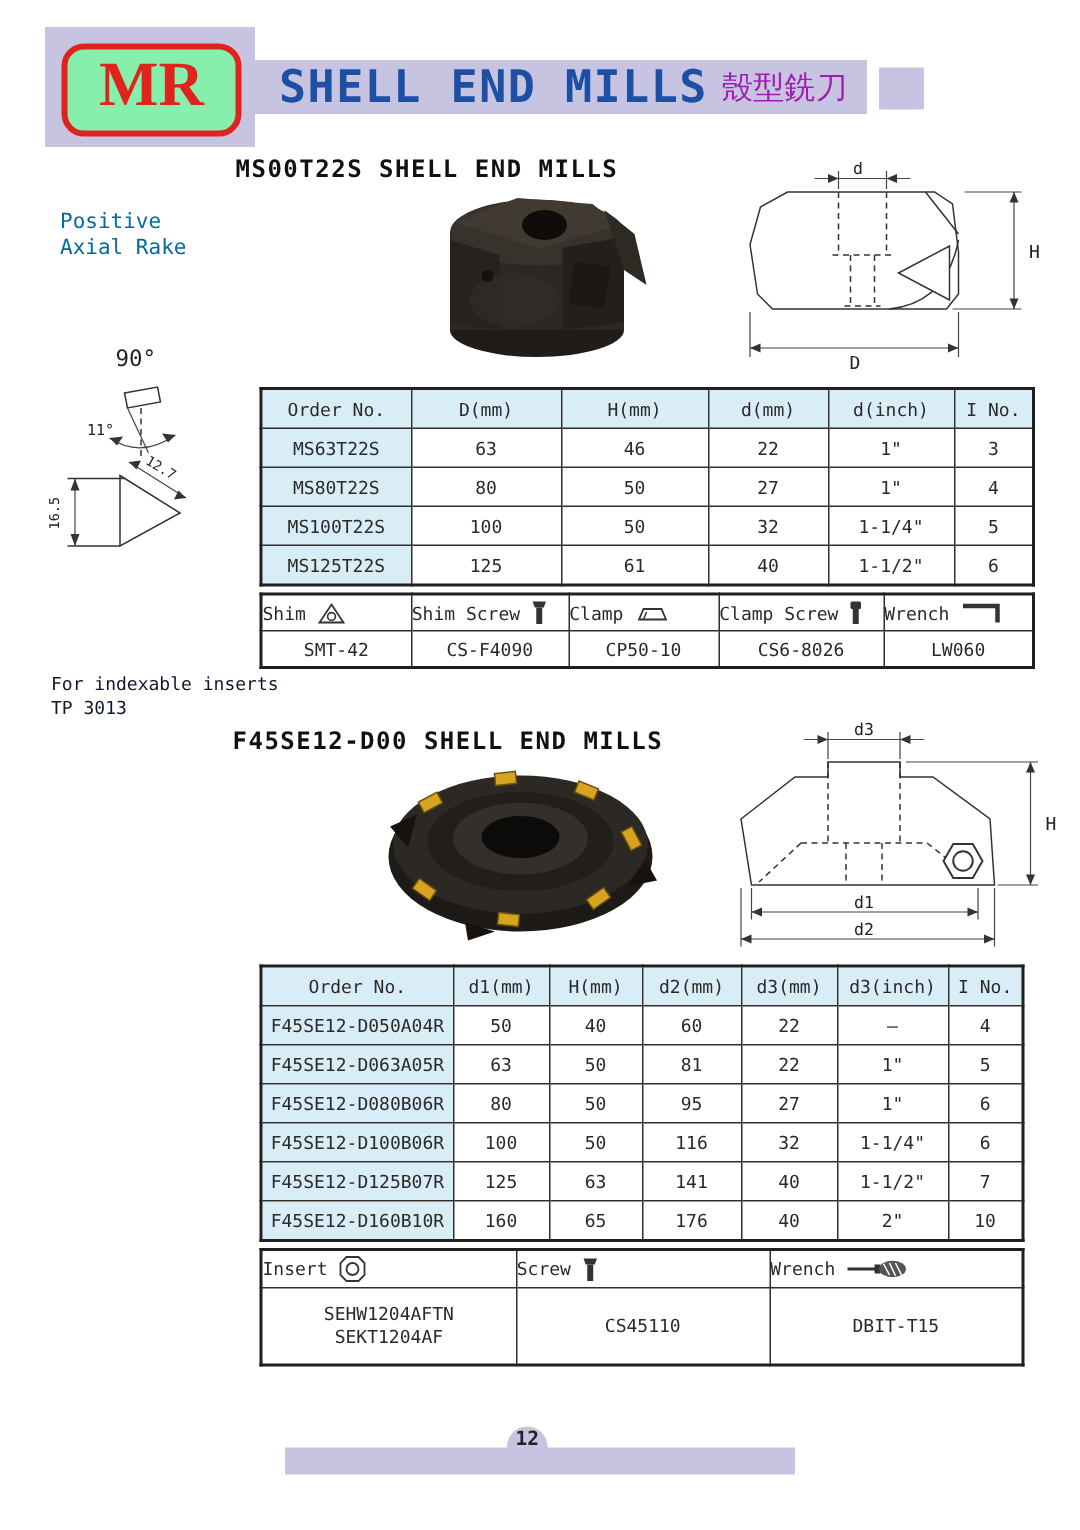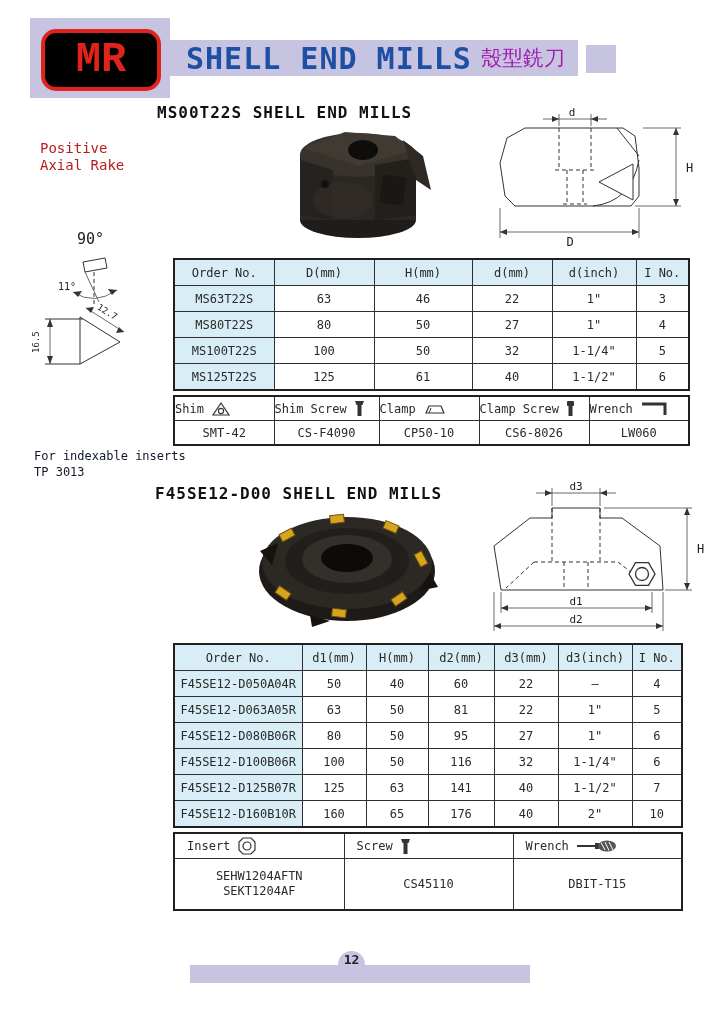--- a/index.html
+++ b/index.html
@@ -1,41 +1,41 @@
 <!DOCTYPE html>
 <html><head>
 <meta charset="utf-8">
 <style>
   html,body{margin:0;padding:0;background:#ffffff;}
   body{width:720px;height:1020px;position:relative;font-family:"DejaVu Sans Mono",monospace;color:#2a2a2a;overflow:hidden;}
   .abs{position:absolute;}
 
   
   .logo-block{left:30px;top:18px;width:140px;height:80px;background:#c7c4e1;}
-  .logo-inner{left:41px;top:29px;width:112px;height:54px;background:#000000;border:4px solid #e0231d;border-radius:15px;display:flex;align-items:center;justify-content:center;font-family:Liberation Mono, monospace;font-weight:bold;font-size:42px;color:#e0231d;letter-spacing:0px;}
+  .logo-inner{left:41px;top:29px;width:112px;height:54px;background:#86efac;border:4px solid #e0231d;border-radius:15px;display:flex;align-items:flex-start;justify-content:center;font-family:Liberation Serif, serif;font-weight:bold;font-size:42px;color:#e0231d;letter-spacing:0px;}
   .title-bar{left:170px;top:40px;width:408px;height:36px;background:#c7c4e1;display:flex;align-items:center;padding-left:16px;box-sizing:border-box;text-align:right;}
   .title-en{font-size:30px;font-weight:bold;color:#1d4fa4;letter-spacing:1px;white-space:nowrap;}
   .title-cjk{font-size:21px;color:#a21caf;margin-left:9px;font-family:"DejaVu Sans",sans-serif;white-space:nowrap;}
   .deco-square{left:586px;top:45px;width:30px;height:28px;background:#c7c4e1;}
 
   
   .sec-title{font-size:16px;font-weight:bold;letter-spacing:1px;color:#111;white-space:nowrap;}
-  .rake-note{left:40px;top:140px;font-size:14px;line-height:17px;color:#b91c1c;}
+  .rake-note{left:40px;top:140px;font-size:14px;line-height:17px;color:#0369a1;}
   .insert-note{left:34px;top:448px;font-size:12px;line-height:16px;color:#0f172a;}
 
   
   table{border-collapse:collapse;table-layout:fixed;background:#fff;}
   table.outer{border:2px solid #1f1f1f;}
   th,td{border:1px solid #2f2f2f;text-align:center;vertical-align:middle;font-size:12px;font-weight:normal;color:#2a2a2a;padding:0;white-space:nowrap;overflow:hidden;font-family:"DejaVu Sans Mono",monospace;}
   .spec th{background:#d9edf6;height:25px;}
   .spec td{height:25px;}
   .spec td.rowhead{background:#d9edf6;}
   .parts th{background:#ffffff;height:23px;}
   .parts td{height:23px;}
-  .parts4 th{height:24px;padding-left:12px;}
+  .parts4 th{height:24px;}
   .parts4 td{height:50px;}
   .hdr-flex{display:flex;align-items:center;justify-content:flex-start;gap:7px;}
   .two-line{line-height:15px;}
 
   svg text{font-family:"DejaVu Sans Mono",monospace;fill:#222;}
   .dim{stroke:#333;stroke-width:1;fill:none;}
   .dimthin{stroke:#444;stroke-width:0.8;fill:none;}
   .dash{stroke:#333;stroke-width:1;fill:none;stroke-dasharray:4 3;}
   .arr{fill:#333;stroke:none;}
 

